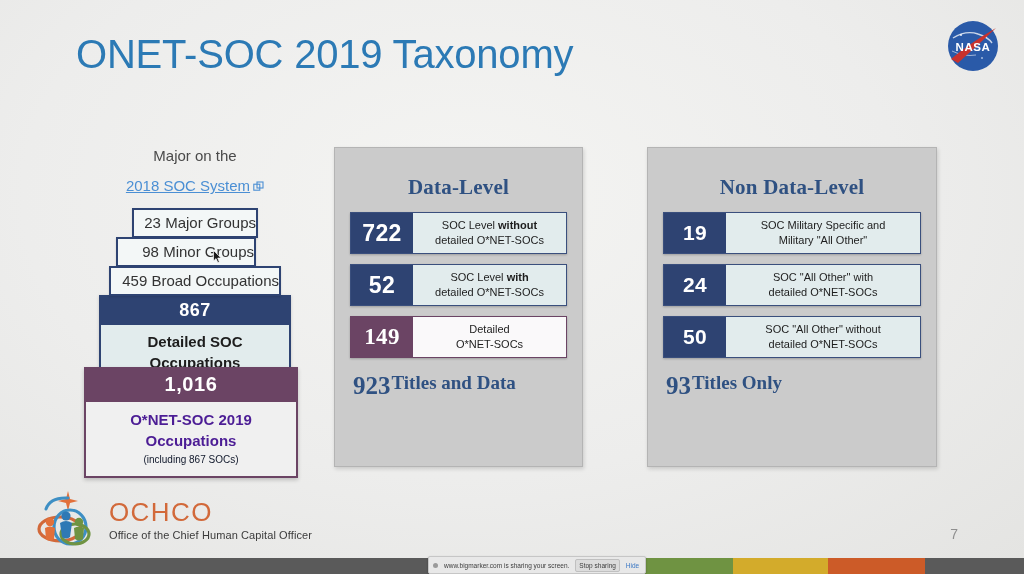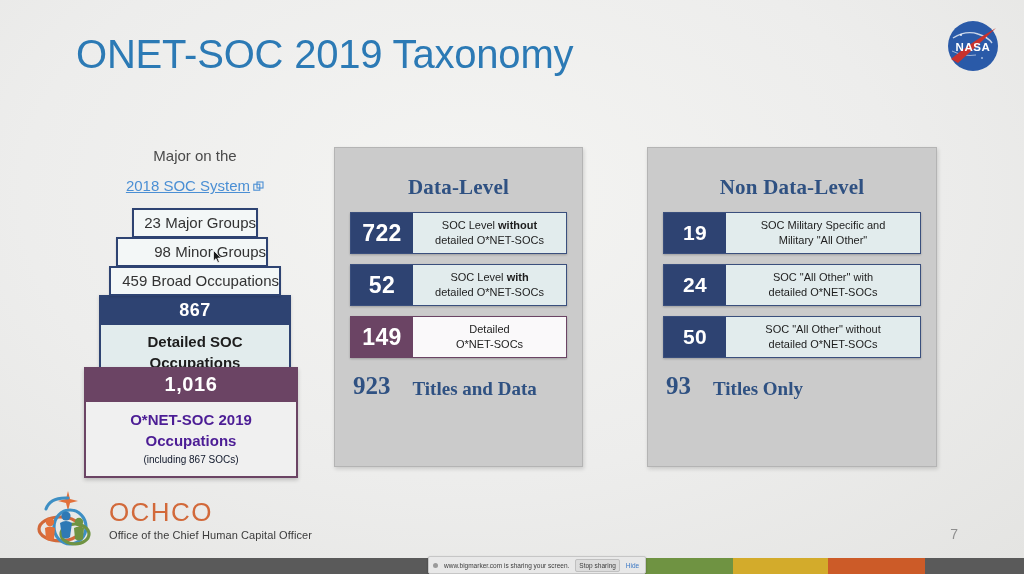--- a/index.html
+++ b/index.html
@@ -78,21 +78,21 @@
     border: 2px solid #2e4372;
     box-sizing: border-box;
     text-align: right;
     font-size: 15px;
     color: #333;
     padding: 4px 0 5px;
     position: relative;
     box-shadow: 0 1px 2px rgba(0,0,0,0.13);
   }
   .pyr-step.s1 { width: 126px; }
-  .pyr-step.s2 { width: 152px; margin-left: 36px; }
+  .pyr-step.s2 { width: 140px; margin-left: 36px; }
   .pyr-step.s3 { width: 172px; }
   #pyr-base {
     width: 192px;
     margin: 0 auto;
     border: 2px solid #2e4372;
     box-sizing: border-box;
     box-shadow: 0 1px 3px rgba(0,0,0,0.18);
   }
   #pyr-base-num {
     background: #2e4372;
@@ -187,42 +187,42 @@
     color: #ffffff;
     font-weight: bold;
     font-size: 23px;
     display: flex;
     align-items: center;
     justify-content: center;
     width: 62px;
     flex: 0 0 62px;
     letter-spacing: 0.4px;
   }
-  .srow.purple .srow-num { background: #6b4464; }
+  .srow.purple .srow-num { background: #6b4464; font-family: Liberation Serif, serif; }
   .srow-num.small { font-size: 21px; }
   .srow-label {
     flex: 1;
     background: #e2eced;
     display: flex;
     flex-direction: column;
     align-items: center;
     justify-content: center;
     text-align: center;
     font-size: 11px;
     color: #1d1d1d;
     line-height: 1.34;
     padding: 4px 12px;
   }
   .srow.purple .srow-label { background: #faf9fa; }
   .srow-label b { font-weight: bold; }
   .panel-total {
     padding: 4px 0 0 18px;
     display: flex;
-    align-items: flex-end;
-    gap: 22px;
+    align-items: flex-start;
+    gap: 1px;
   }
   .total-num {
     font-family: "Liberation Serif", serif;
     font-weight: bold;
     font-size: 25px;
     color: #2f5182;
   }
   .total-label {
     font-family: "Liberation Serif", serif;
     font-weight: bold;

